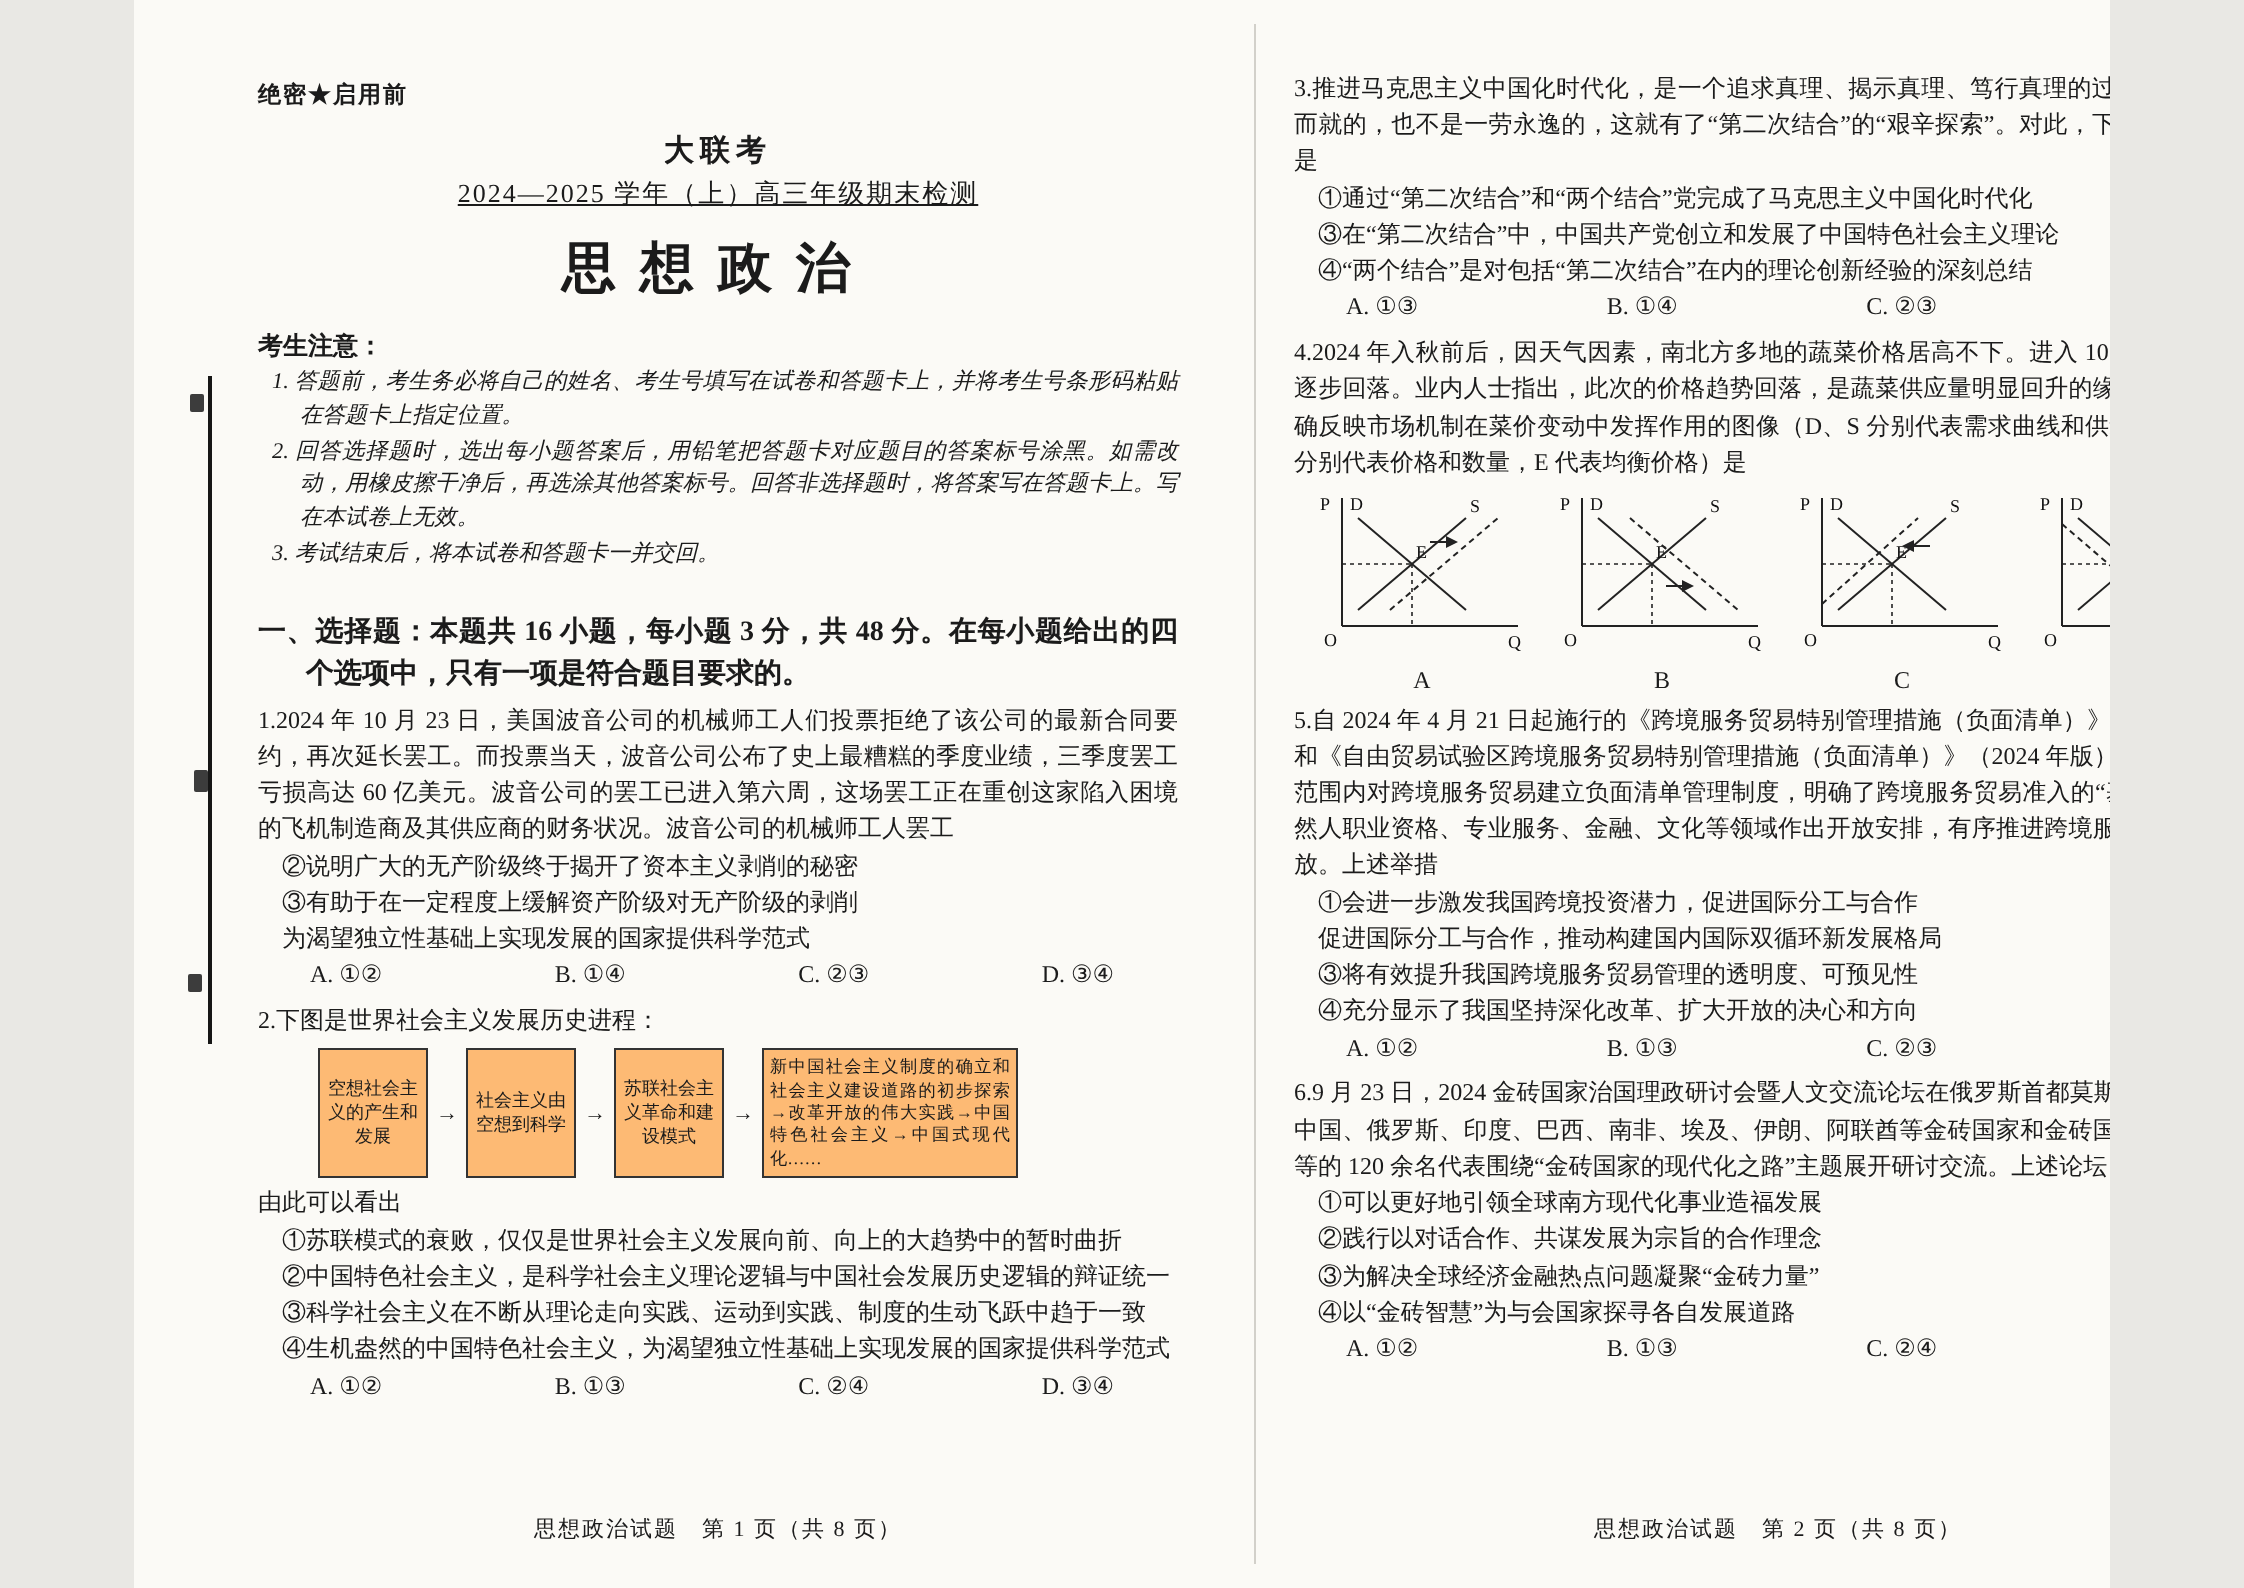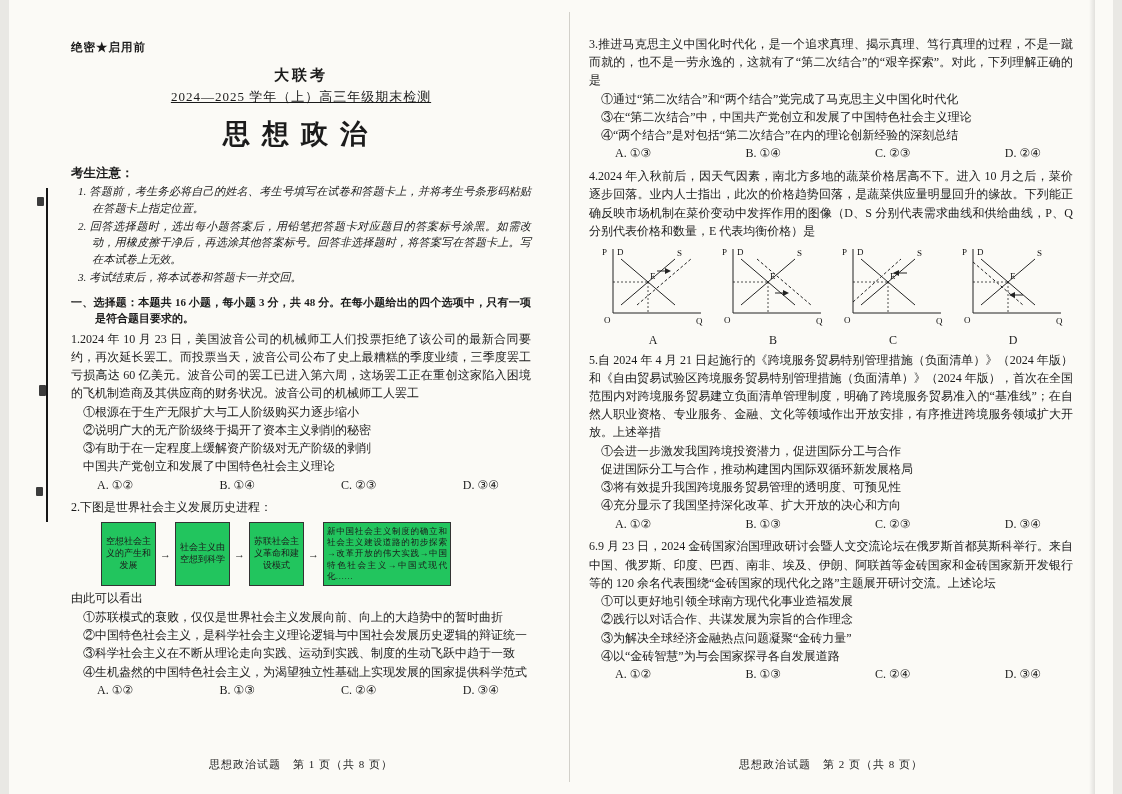--- a/index.html
+++ b/index.html
@@ -1,17 +1,17 @@
 <!DOCTYPE html>
 <html><head>
 <meta charset="utf-8">
 <style>
   html,body{margin:0;padding:0;background:#e9e8e4;}
   .sheet{
-    position:relative;width:1104px;height:794px;margin:0 auto;
+    position:relative;width:988px;height:794px;margin:0 auto;
     background:#fbfaf6;overflow:hidden;color:#1b1b1b;
     font-family:"Liberation Serif","DejaVu Serif",serif;font-size:12px;
   }
   .fold-line{position:absolute;left:560px;top:12px;width:1px;height:770px;background:#d2d0ca;}
   .right-shade{position:absolute;left:1080px;top:0;width:6px;height:794px;
     background:linear-gradient(to right,rgba(0,0,0,0),rgba(0,0,0,0.10));}
   .binding-line{position:absolute;left:37px;top:188px;width:2px;height:334px;background:#161616;}
   .binding-mark{position:absolute;width:7px;height:9px;background:#3c3c3c;border-radius:1px;}
   .bm1{left:28px;top:197px;}
   .bm2{left:30px;top:385px;height:11px;}
@@ -25,31 +25,31 @@
 
   .title-block{text-align:center;}
   .brand{font-size:15px;font-weight:bold;letter-spacing:3px;}
   .session{font-size:13px;margin-top:3px;letter-spacing:1px;text-decoration:underline;}
   .main-title{font-size:27px;font-weight:bold;letter-spacing:12px;margin-top:10px;}
 
   .notice-head{font-weight:bold;margin-top:13px;font-size:12.5px;}
   .notice{font-size:11.2px;font-style:italic;line-height:1.5;padding-left:21px;text-indent:-14px;
     margin-top:1px;text-align:justify;}
 
-  .section-head{font-weight:bold;margin-top:8px;line-height:1.5;text-align:justify;
-    padding-left:24px;text-indent:-24px;font-size:11px;}
+  .section-head{font-weight:bold;margin-top:20px;line-height:1.5;text-align:justify;
+    padding-left:24px;text-indent:-24px;font-size:14px;}
 
   .q{margin-top:3px;}
   .stem{line-height:1.52;text-align:justify;}
   .opt{line-height:1.52;padding-left:12px;text-align:justify;}
   .choices{display:flex;justify-content:space-between;padding:0 32px 0 26px;line-height:1.65;}
 
   .flow{display:flex;align-items:stretch;gap:3px;margin:5px 0 3px 30px;}
   .fbox{border:1px solid #333;width:47px;padding:3px 3px;font-size:9px;line-height:1.32;
-    display:flex;align-items:center;justify-content:center;text-align:center;background:#22c55e;}
+    display:flex;align-items:center;justify-content:center;text-align:center;background:#fdba74;}
   .fbox.big{width:120px;font-size:8.6px;text-align:justify;}
   .farrow{align-self:center;font-size:11px;padding:0 1px;}
   .lead{line-height:1.55;}
 
   .graphs{display:flex;justify-content:space-between;padding:3px 4px 0 8px;}
   .gwrap{text-align:center;}
   .gletter{font-size:12px;line-height:1.2;}
   svg line{stroke:#222;stroke-width:1;}
   svg .dash{stroke-dasharray:3,2.2;}
   svg .guide{stroke-dasharray:2,2;stroke-width:0.8;}
@@ -83,24 +83,23 @@
 
     <div class="notice-head">考生注意：</div>
     <div class="notice">1. 答题前，考生务必将自己的姓名、考生号填写在试卷和答题卡上，并将考生号条形码粘贴在答题卡上指定位置。</div>
     <div class="notice">2. 回答选择题时，选出每小题答案后，用铅笔把答题卡对应题目的答案标号涂黑。如需改动，用橡皮擦干净后，再选涂其他答案标号。回答非选择题时，将答案写在答题卡上。写在本试卷上无效。</div>
     <div class="notice">3. 考试结束后，将本试卷和答题卡一并交回。</div>
 
     <div class="section-head">一、选择题：本题共 16 小题，每小题 3 分，共 48 分。在每小题给出的四个选项中，只有一项是符合题目要求的。</div>
 
     <div class="q">
       <div class="stem">1.2024 年 10 月 23 日，美国波音公司的机械师工人们投票拒绝了该公司的最新合同要约，再次延长罢工。而投票当天，波音公司公布了史上最糟糕的季度业绩，三季度罢工亏损高达 60 亿美元。波音公司的罢工已进入第六周，这场罢工正在重创这家陷入困境的飞机制造商及其供应商的财务状况。波音公司的机械师工人罢工</div>
-      <div class="opt">①根源在于生产无限扩大与工人阶级购买力逐步缩小</div>
       <div class="opt">②说明广大的无产阶级终于揭开了资本主义剥削的秘密</div>
       <div class="opt">③有助于在一定程度上缓解资产阶级对无产阶级的剥削</div>
-      <div class="opt">中国共产党创立和发展了中国特色社会主义理论</div>
+      <div class="opt">为渴望独立性基础上实现发展的国家提供科学范式</div>
       <div class="choices">
         <span>A. ①②</span>
         <span>B. ①④</span>
         <span>C. ②③</span>
         <span>D. ③④</span>
       </div>
     </div>
 
     <div class="q">
       <div class="stem">2.下图是世界社会主义发展历史进程：</div>

